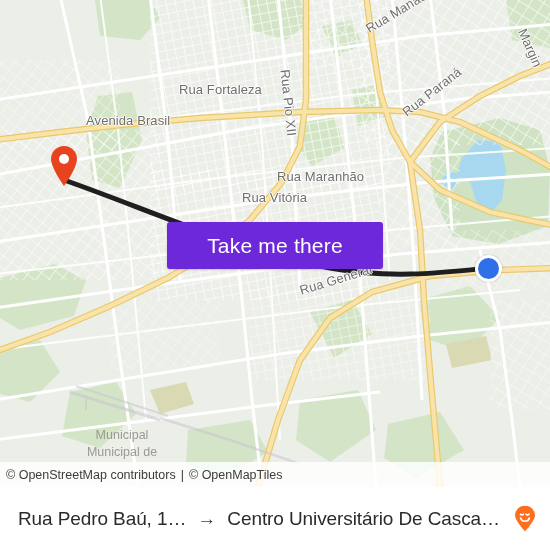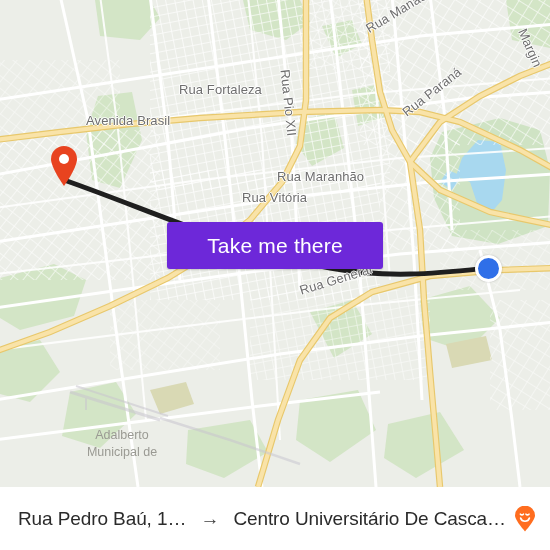--- a/index.html
+++ b/index.html
@@ -128,21 +128,20 @@
     align-items: center;
     box-sizing: border-box;
     padding: 0 14px 0 18px;
   }
   #trip {
     flex: 1 1 auto;
     display: flex;
     align-items: center;
     min-width: 0;
     overflow: hidden;
-    justify-content: space-between;
   }
   .trip-ep {
     font-size: 19px;
     color: #2b2b2b;
     white-space: nowrap;
     letter-spacing: -.1px;
   }
   .trip-arrow {
     font-size: 19px;
     color: #3c3c3c;
@@ -295,35 +294,40 @@
 
     <div class="street-label" style="left:86px; top:113px;">Avenida Brasil</div>
 
     <div class="street-label" style="left:277px; top:169px;">Rua Maranhão</div>
 
     <div class="street-label" style="left:242px; top:190px;">Rua Vitória</div>
 
     <div class="street-label" style="left:300px; top:283px; transform:rotate(-17deg); transform-origin:left center;">Rua General</div>
 
     <div class="place-label" style="left:42px; top:427px; width:160px;">
-      <div>Adalberto</div>
+      <div>Municipal</div>
       <div>Municipal de</div>
     </div>
 
     <div class="pin" style="left:49px; top:145px;">
       <svg width="30" height="42" viewBox="0 0 30 42">
         <path d="M15 41 C15 41 28 23 28 14 A13 13 0 1 0 2 14 C2 23 15 41 15 41 Z" fill="#e8431f"></path>
         <circle cx="15" cy="14" r="5" fill="#ffffff"></circle>
       </svg>
     </div>
 
     <div class="blue-dot" style="left:475px; top:255px;"></div>
 
     <button id="cta">Take me there</button>
 
+    <div id="attribution">
+      <span>© OpenStreetMap contributors</span>
+      <span class="attr-sep">|</span>
+      <span>© OpenMapTiles</span>
+    </div>
   </div>
 
   <div id="footer">
     <div id="trip">
       <span class="trip-ep">Rua Pedro Baú, 1…</span>
       <span class="trip-arrow">→</span>
       <span class="trip-ep">Centro Universitário De Casca…</span>
     </div>
 
     <div id="brand">

